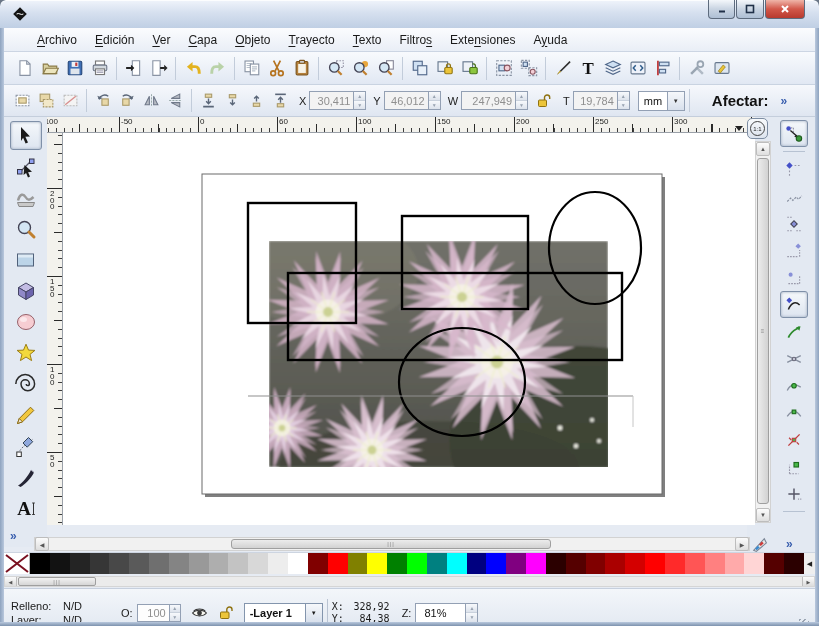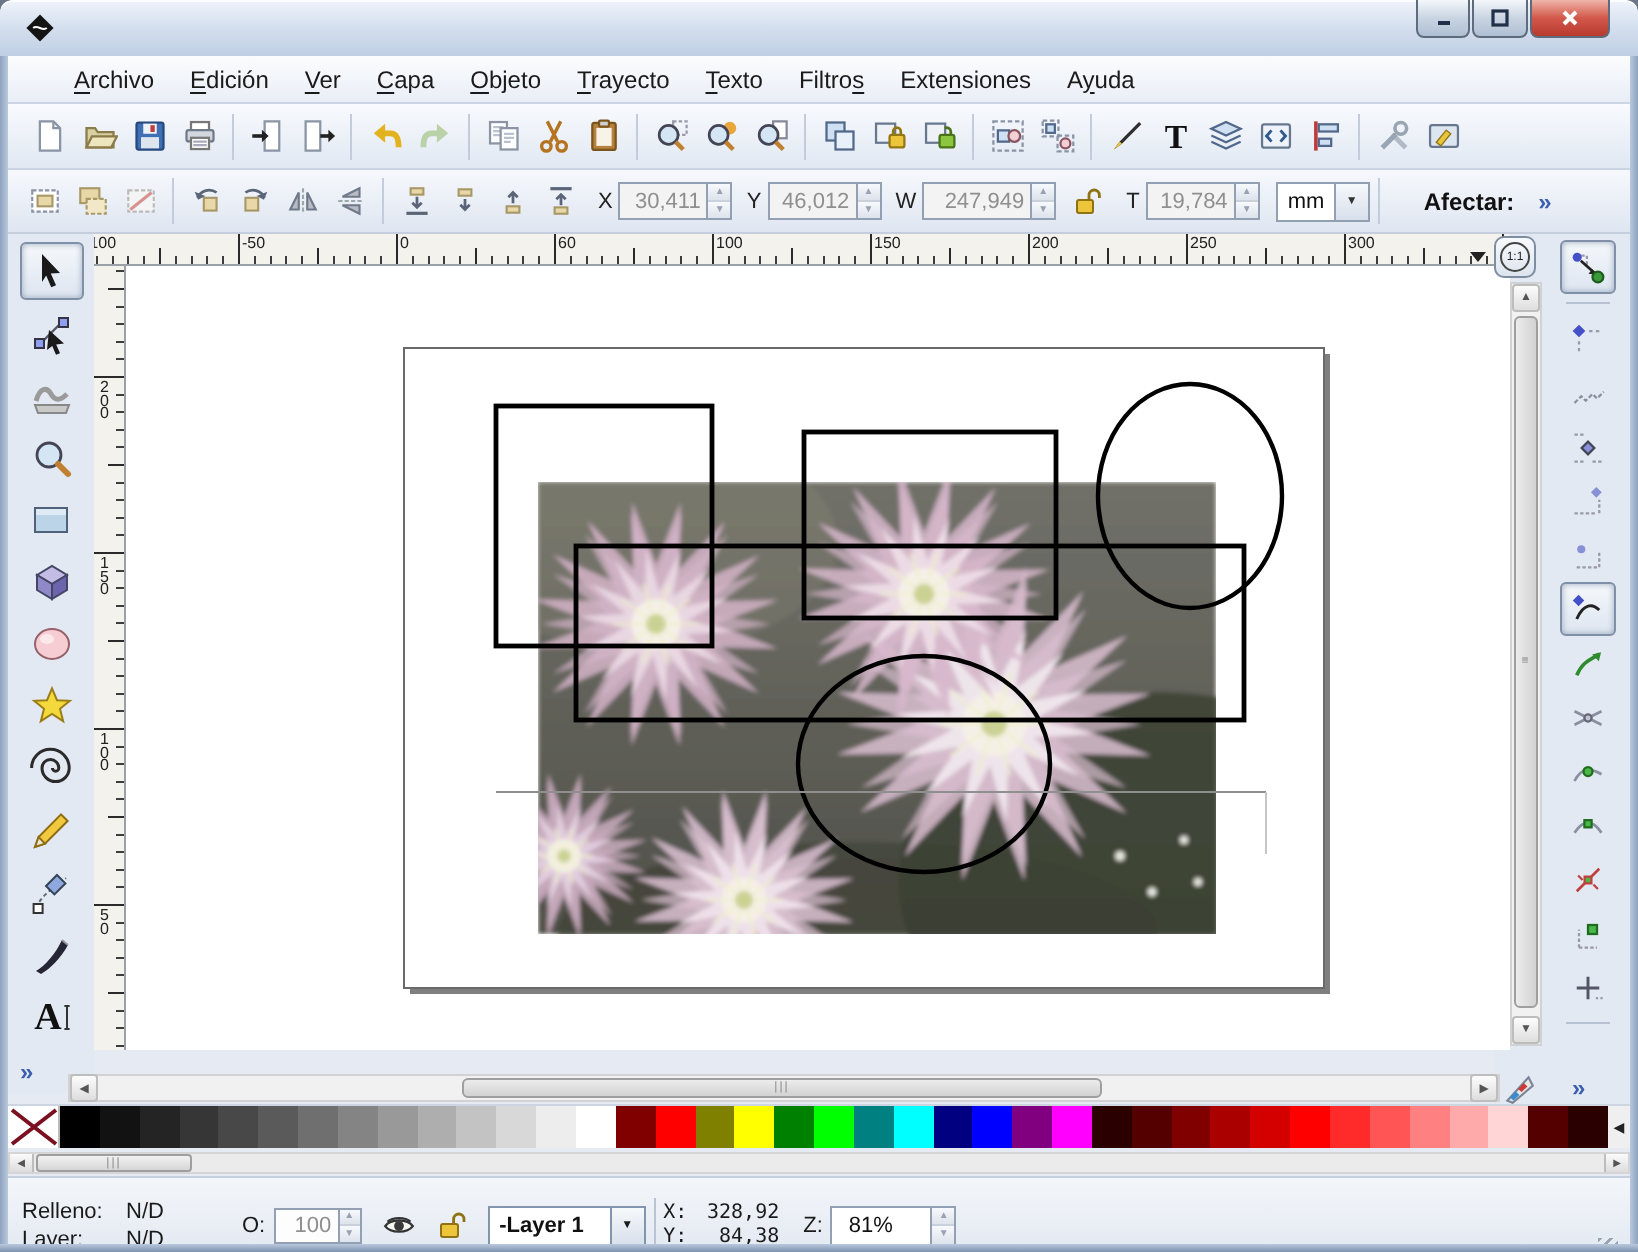--- a/index.html
+++ b/index.html
@@ -38,21 +38,21 @@
         display:flex;align-items:center;justify-content:flex-end;padding:0 3px;font-size:11px;color:#8f8f8f;}
   .spin{width:13px;height:19px;border:1px solid #93a0b4;display:flex;flex-direction:column;}
   .spin span{flex:1;display:flex;align-items:center;justify-content:center;font-size:5px;color:#98a2b0;
         background:linear-gradient(#f7f9fc,#dde3ec);}
   .spin span:first-child{border-bottom:1px solid #c9d1dc;}
   .unit{display:flex;margin-left:8px;justify-content:space-between;}
   .ubox{width:30px;height:20px;background:#fff;border:1px solid #93a0b4;font-size:11px;color:#111;
         display:flex;align-items:center;padding-left:5px;}
   .udrop{width:17px;height:20px;border:1px solid #93a0b4;border-left:none;display:flex;align-items:center;
         justify-content:center;font-size:6px;color:#333;background:linear-gradient(#f6f8fb,#d8e0ec);}
-  .affect{font-size:12px;font-weight:bold;color:#111;margin-left:18px;}
+  .affect{font-size:15px;font-weight:bold;color:#111;margin-left:18px;}
   .chev{color:#3a5fae;font-weight:bold;font-size:12px;margin-left:12px;}
   
   .bottomzone{left:4px;top:525px;width:811px;height:97px;background:#e6ebf3;}
   .rightzone{left:747px;top:117px;width:68px;height:435px;background:#e3e9f2;}
   .toolbox{left:4px;top:117px;width:43px;height:430px;background:#e3e9f2;display:flex;flex-direction:column;
         align-items:center;padding-top:4px;gap:2px;}
   .tbtn{width:32px;height:29px;display:flex;align-items:center;justify-content:center;border:1px solid transparent;border-radius:3px;}
   .tbtn.active{border-color:#7f90a8;background:linear-gradient(#f5f8fb,#dde5f0);box-shadow:inset 0 0 3px #9aa8bc;}
   .tbchev{left:10px;top:529px;font-size:12px;color:#3a5fae;font-weight:bold;}
   

